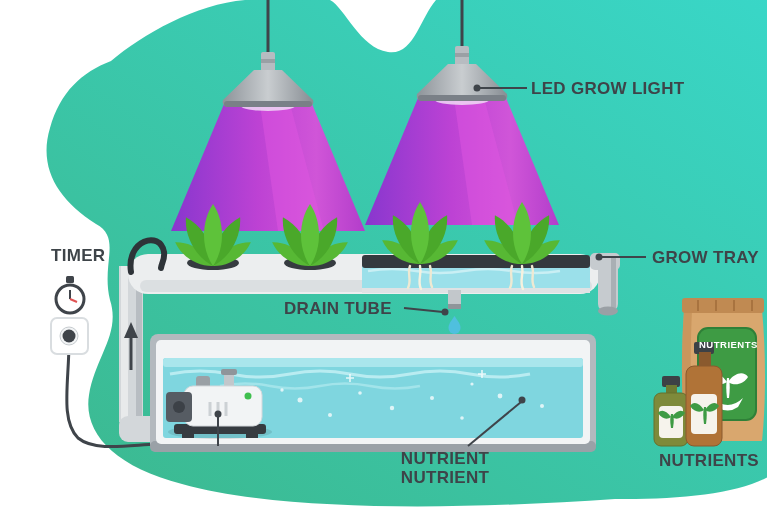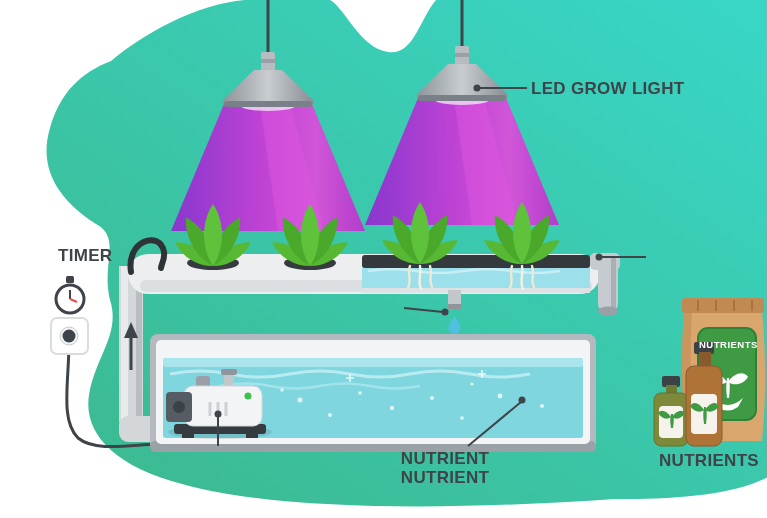--- a/index.html
+++ b/index.html
@@ -231,18 +231,20 @@
     <line x1="404" y1="308" x2="443" y2="312"></line>
         <circle cx="445" cy="312" r="3.5" stroke="none"></circle>
     <line x1="218" y1="446" x2="218" y2="416"></line>
         <circle cx="218" cy="414" r="3.5" stroke="none"></circle>
     <line x1="468" y1="446" x2="521" y2="402"></line>
         <circle cx="522" cy="400" r="3.5" stroke="none"></circle>
   </g>
 </svg>
 
 <div class="lbl" style="left:531px; top:79px;">LED GROW LIGHT</div>
-<div class="lbl" style="left:58px; top:246px;">TIMER</div>
+<div class="lbl" style="left:51px; top:246px;">TIMER</div>
+<div class="lbl" style="left:652px; top:248px;">GROW TRAY</div>
+<div class="lbl" style="left:284px; top:299px;">DRAIN TUBE</div>
 <div class="lbl center" style="left:385px; top:449px; width:120px;">NUTRIENT NUTRIENT</div>
 <div class="lbl center" style="left:649px; top:451px; width:120px;">NUTRIENTS</div>
 <div class="bag-lbl" style="left:699px; top:339px; width:56px;">NUTRIENTS</div>
 
 </div>
 
 </body></html>

